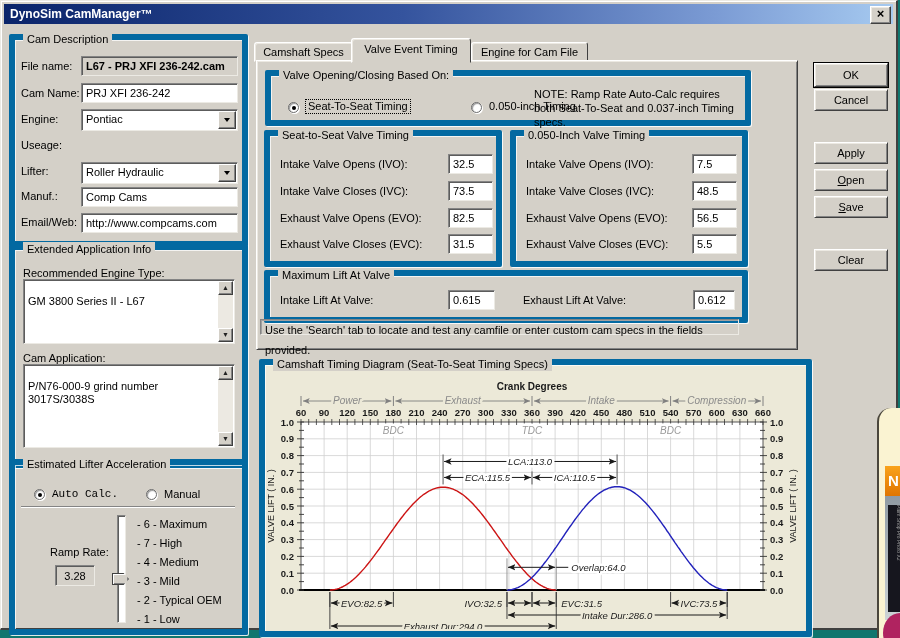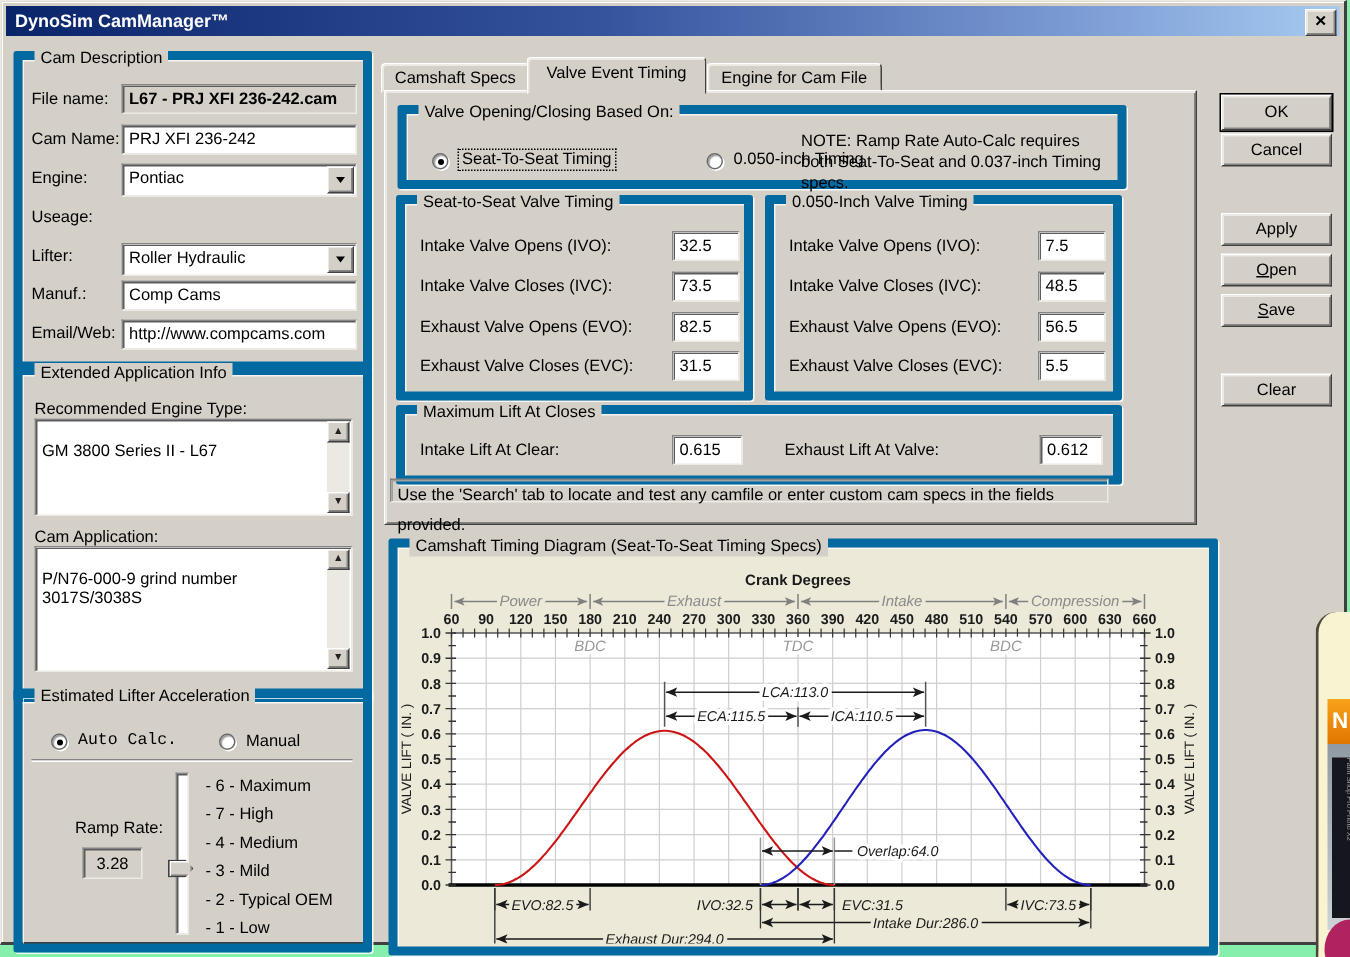--- a/index.html
+++ b/index.html
@@ -1,16 +1,16 @@
 <!DOCTYPE html>
 <html><head>
 <meta charset="utf-8">
 <style>
   html,body{margin:0;padding:0;}
-  .screen{position:relative;width:900px;height:638px;background:#86efac;overflow:hidden;
+  .screen{position:relative;width:900px;height:638px;background:#0f766e;overflow:hidden;
           font-family:"Liberation Sans",sans-serif;font-size:11px;color:#000;}
   .dialog{position:absolute;left:0;top:0;width:895px;height:627px;background:#d4d0c8;
           border-top:1px solid #eceae4;border-left:1px solid #eceae4;
           border-right:2px solid #404040;border-bottom:2px solid #404040;
           box-shadow:inset 1px 1px 0 #fff;}
   .titlebar{position:absolute;left:3px;top:3px;right:3px;height:20px;
             background:linear-gradient(90deg,#0a246a 0%,#35549e 45%,#7b9bd4 80%,#a6caf0 100%);
             color:#fff;font-weight:bold;font-size:12px;line-height:20px;padding-left:6px;box-sizing:border-box;}
   .close-btn{position:absolute;right:2px;top:2px;width:19px;height:16px;background:#d4d0c8;
              border:1px solid;border-color:#fff #404040 #404040 #fff;
@@ -196,22 +196,22 @@
         <div class="edit" style="left:176px;top:18px;width:43px;height:18px;"><input value="7.5" style=""></div>
         <span class="lbl" style="left:10px;top:49px;">Intake Valve Closes (IVC):</span>
         <div class="edit" style="left:176px;top:45px;width:43px;height:18px;"><input value="48.5" style=""></div>
         <span class="lbl" style="left:10px;top:76px;">Exhaust Valve Opens (EVO):</span>
         <div class="edit" style="left:176px;top:72px;width:43px;height:18px;"><input value="56.5" style=""></div>
         <span class="lbl" style="left:10px;top:102px;">Exhaust Valve Closes (EVC):</span>
         <div class="edit" style="left:176px;top:98px;width:43px;height:18px;"><input value="5.5" style=""></div>
       </div>
 
       <div class="group" style="left:7px;top:209px;width:472px;height:41px;">
-        <span class="legend">Maximum Lift At Closes</span>
-        <span class="lbl" style="left:10px;top:18px;">Intake Lift At Clear:</span>
+        <span class="legend">Maximum Lift At Valve</span>
+        <span class="lbl" style="left:10px;top:18px;">Intake Lift At Valve:</span>
         <div class="edit" style="left:178px;top:14px;width:45px;height:18px;"><input value="0.615" style=""></div>
         <span class="lbl" style="left:253px;top:18px;">Exhaust Lift At Valve:</span>
         <div class="edit" style="left:423px;top:14px;width:40px;height:18px;"><input value="0.612" style=""></div>
       </div>
 
       <div class="note-bar" style="left:3px;top:258px;width:479px;height:16px;">
         <span>Use the 'Search' tab to locate and test any camfile or enter custom cam specs in the fields provided.</span>
       </div>
     </div>
 

